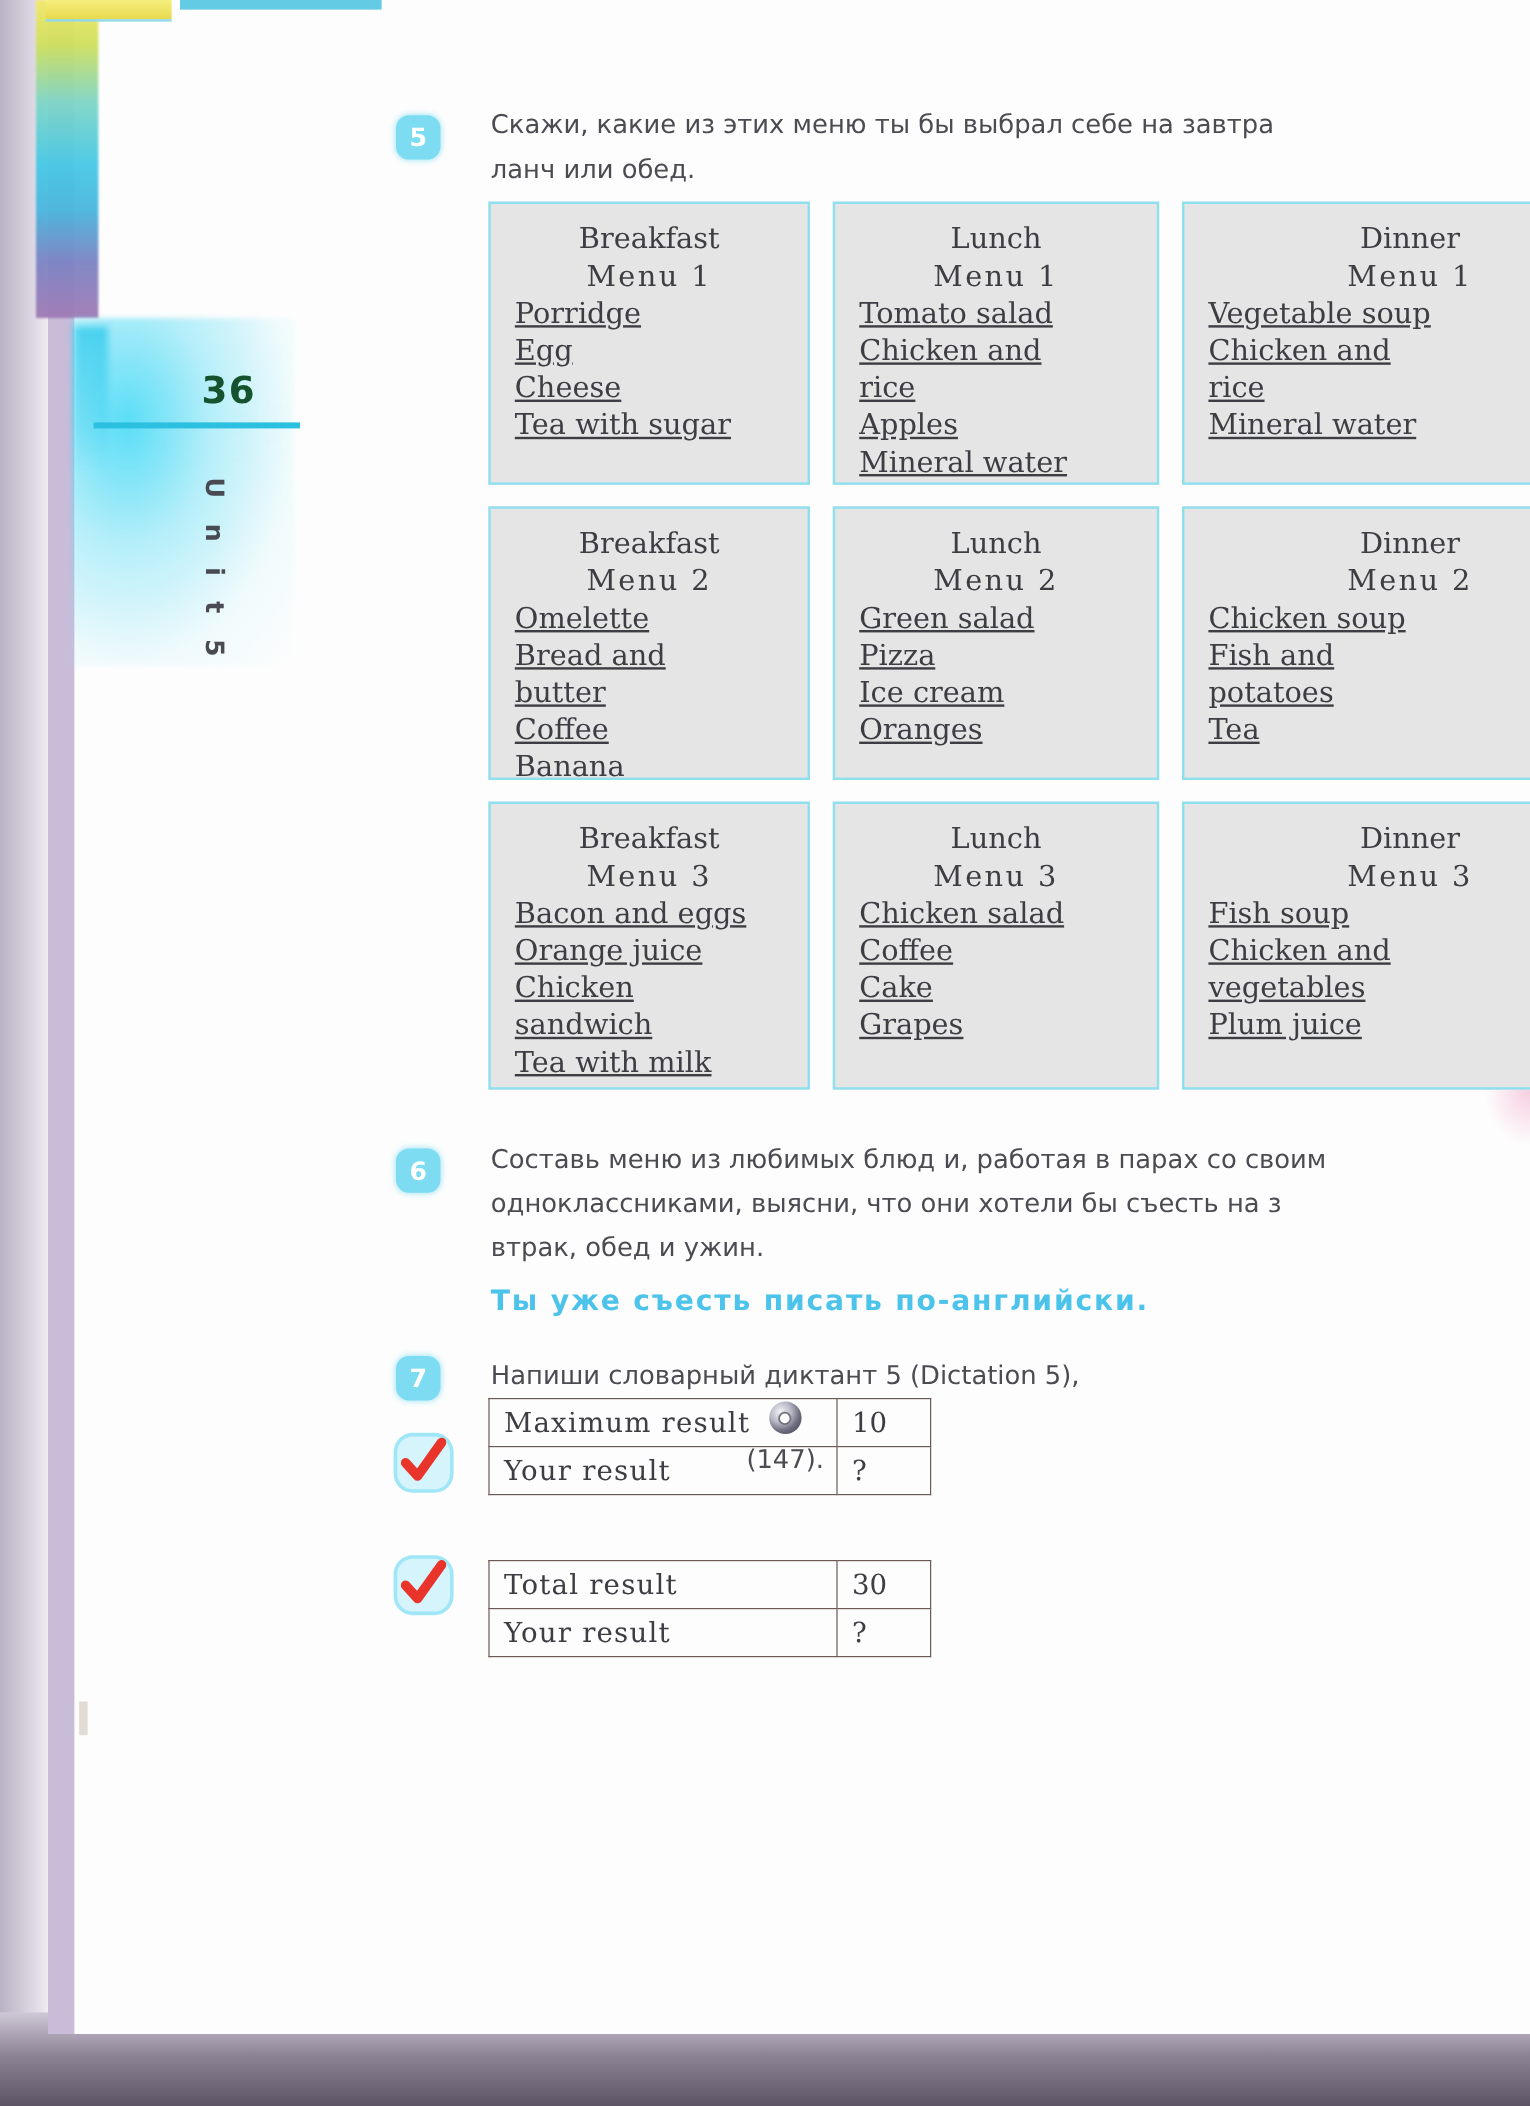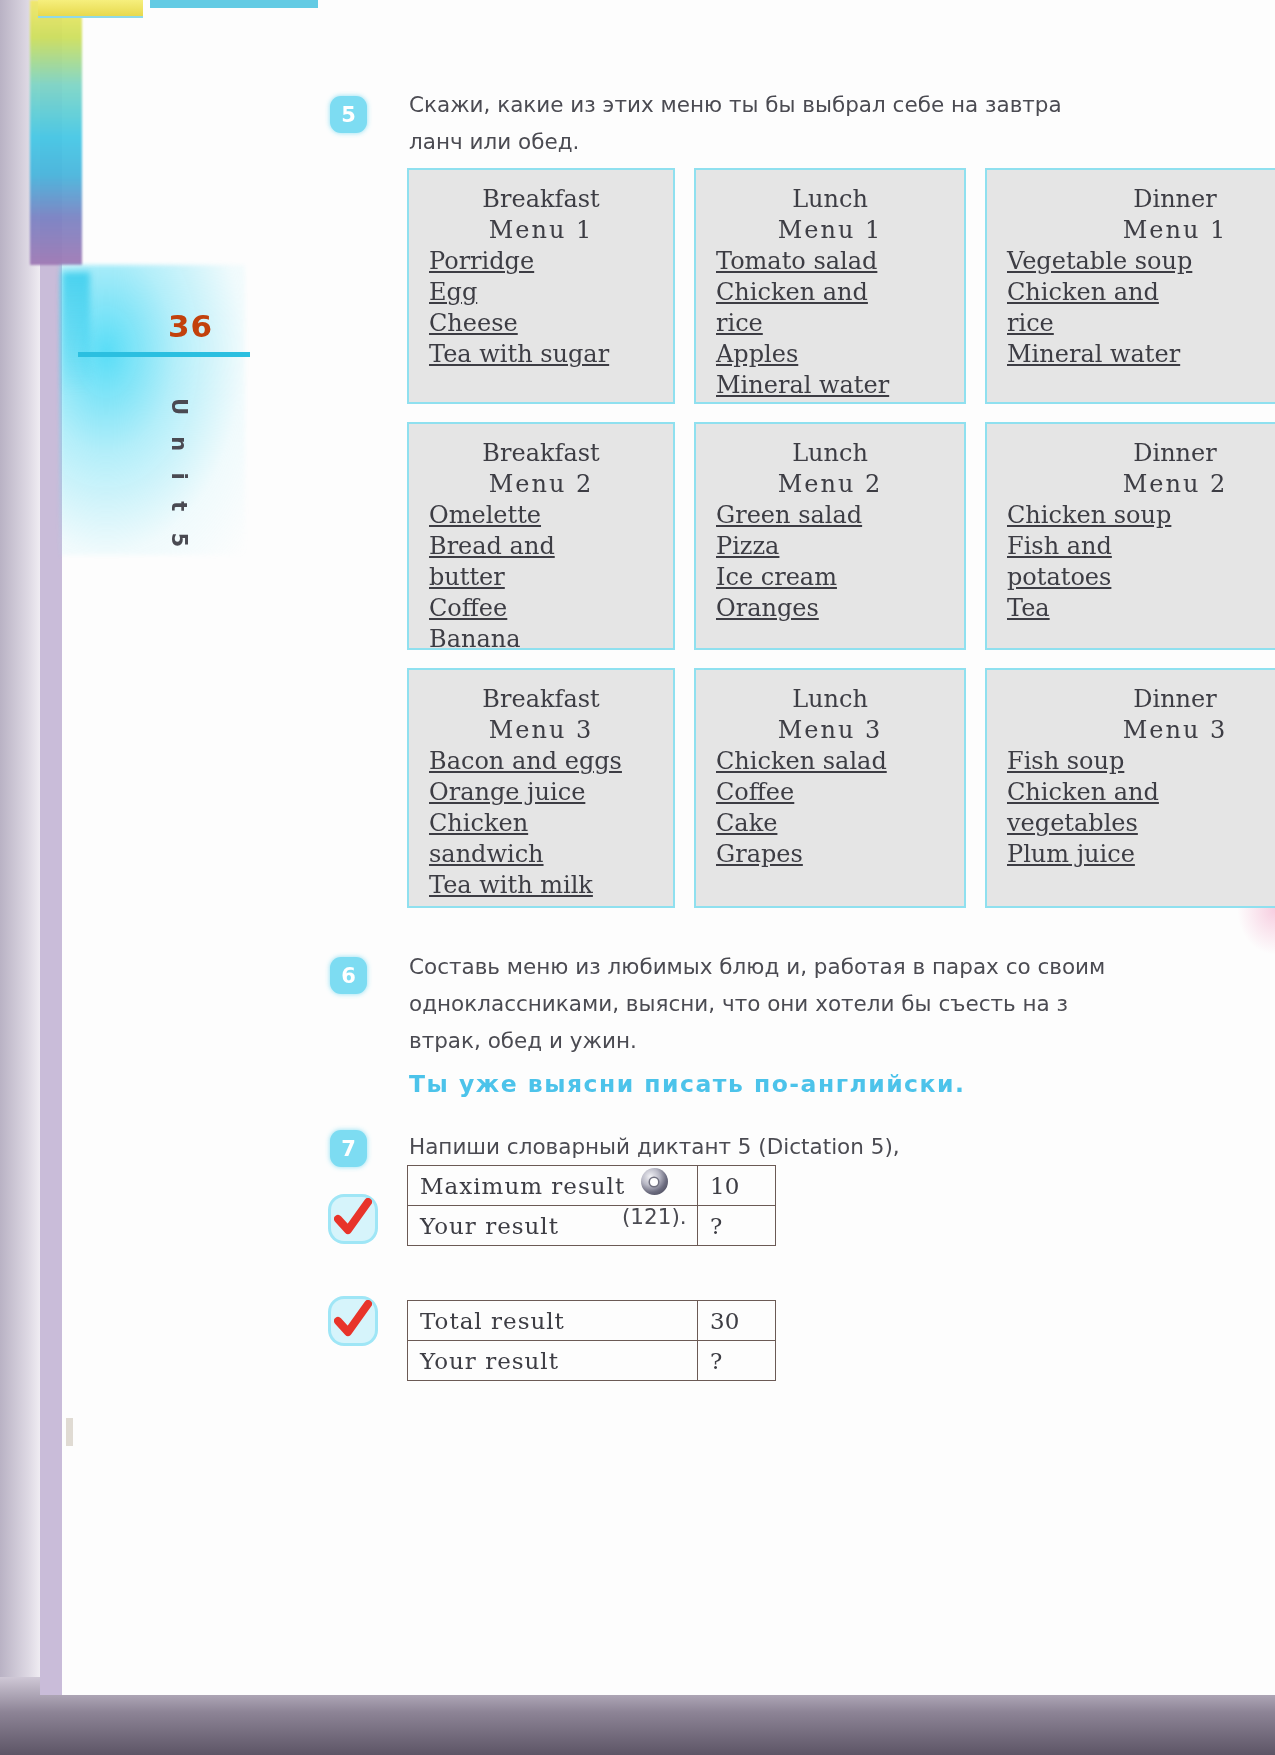--- a/index.html
+++ b/index.html
@@ -103,21 +103,21 @@
   }
 
   
   .page-number {
     position: absolute;
     left: 168px; top: 308px;
     font-family: "DejaVu Sans", sans-serif;
     font-weight: 700;
     font-size: 31px;
     letter-spacing: 1px;
-    color: #c2410c;
+    color: #14532d;
   }
   .page-rule {
     position: absolute;
     left: 78px; top: 352px;
     width: 172px; height: 5px;
     background: #2bbfe0;
   }
   .unit-vertical {
     position: absolute;
     left: 161px; top: 398px;
@@ -406,27 +406,27 @@
 Plum juice</div>
       </div>
 
     </div>
 
     <div class="ex-badge" id="ex6-badge">6</div>
     <div class="task-text" id="ex6-text">Составь меню из любимых блюд и, работая в парах со своим
 одноклассниками, выясни, что они хотели бы съесть на з
 втрак, обед и ужин.</div>
 
-    <div class="blue-heading">Ты уже выясни писать по-английски.</div>
+    <div class="blue-heading">Ты уже съесть писать по-английски.</div>
 
     <div class="ex-badge" id="ex7-badge">7</div>
     <div id="ex7-text">
       <span>Напиши словарный диктант 5 (Dictation 5),</span>
       <span class="cd-icon"></span>
-      <span>(121).</span>
+      <span>(147).</span>
     </div>
 
     <div class="check-badge" id="check1">
       <svg width="38" height="40" viewBox="0 0 38 40">
         <path d="M4 21 L14 32 L34 4" stroke="#e8342a" stroke-width="8" stroke-linecap="round" stroke-linejoin="round" fill="none"></path>
       </svg>
     </div>
     <table class="result-table" id="table1">
       <tbody>
           <tr>

